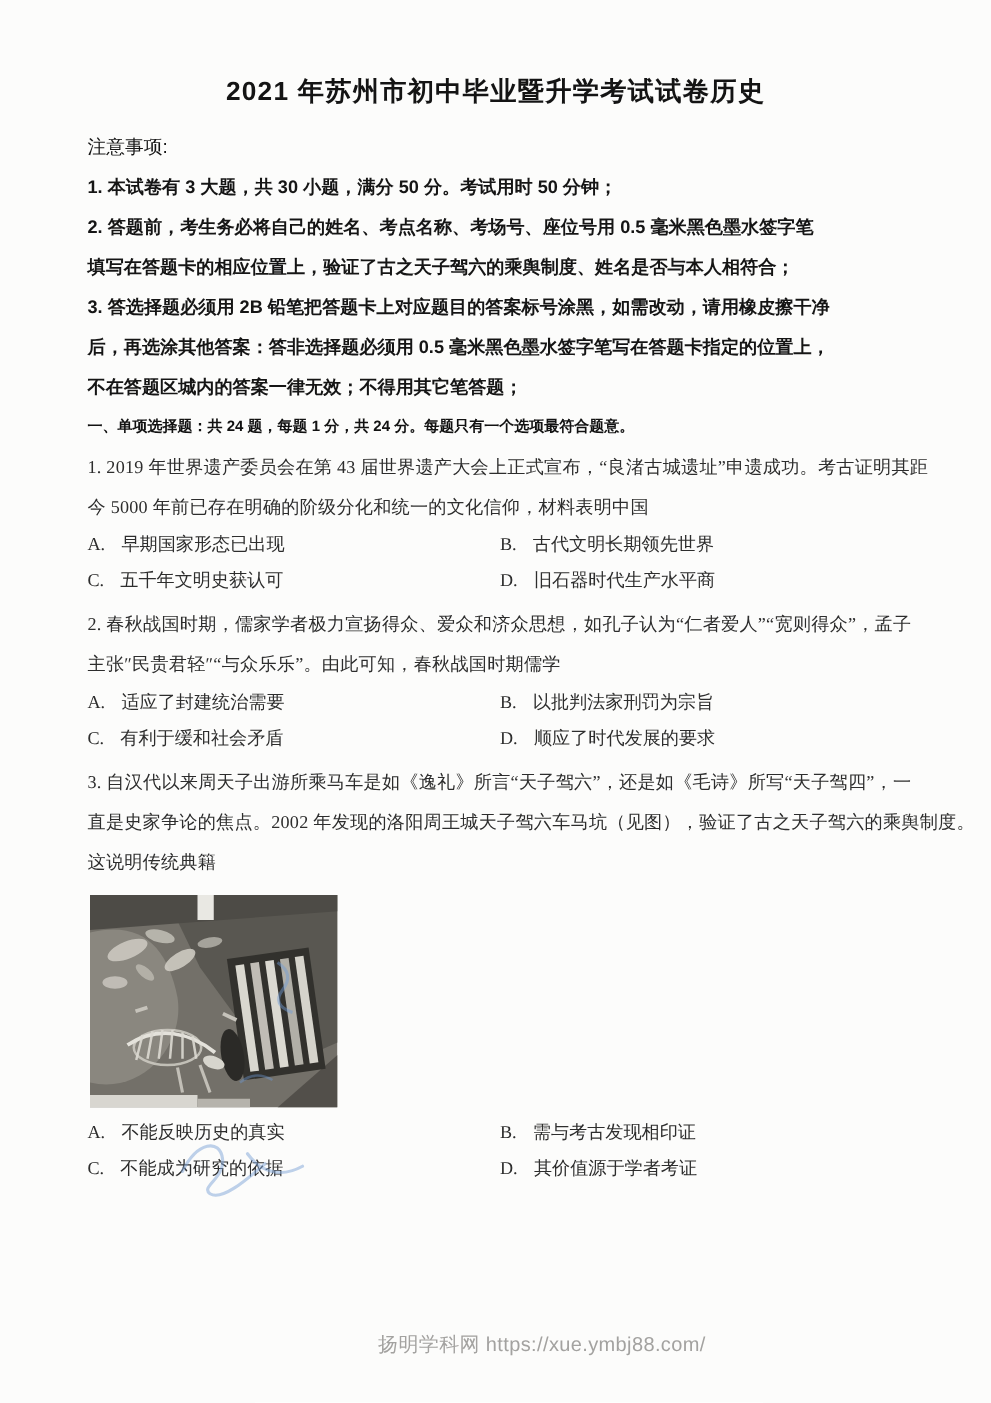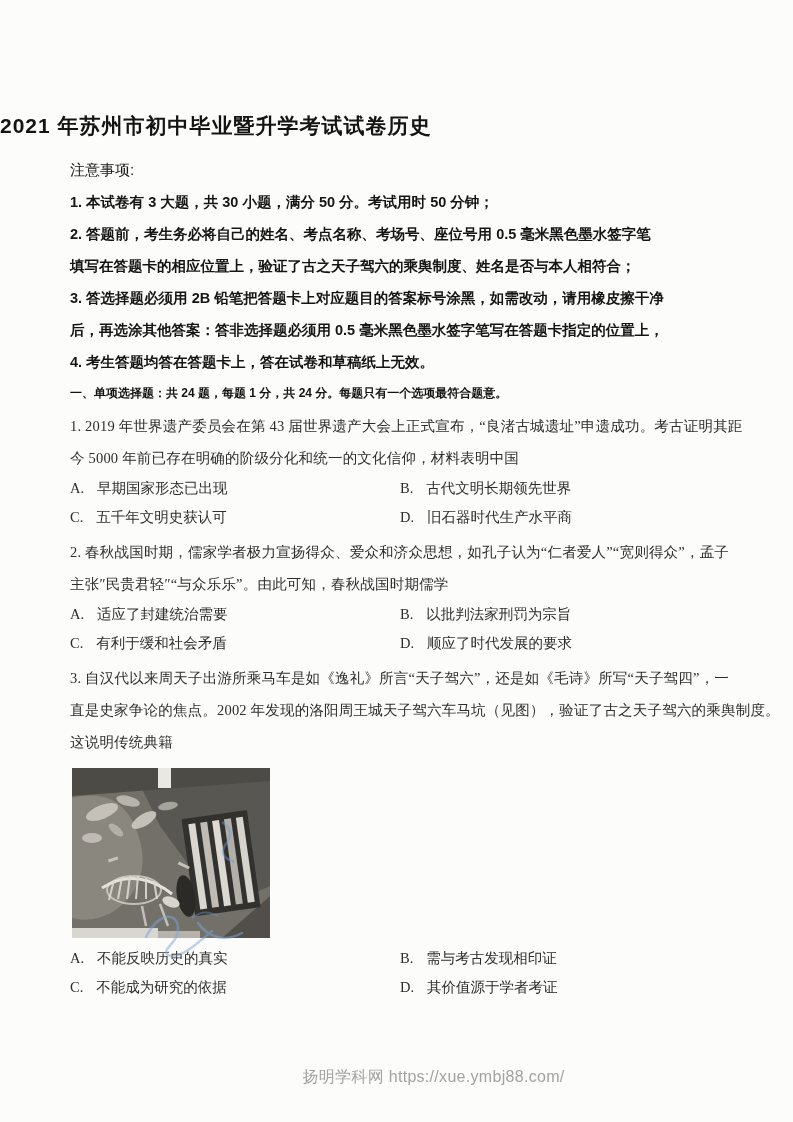--- a/index.html
+++ b/index.html
@@ -5,21 +5,22 @@
   html,body{margin:0;padding:0;background:#ffffff;}
   .page{
     position:relative;
     width:793px;height:1122px;
     background:#fcfcfb;
     overflow:hidden;
     color:#1c1c1c;
     font-family:"Liberation Serif", serif;
   }
   .title-wrap{
-    padding-top:110px;
+    padding-top:58px;
+    text-align:center;
     font-family:"Liberation Sans", sans-serif;
     font-weight:700;
     font-size:21px;
     line-height:32px;
     letter-spacing:1px;
     color:#141414;
   }
   .content{padding:0 65px 0 70px;}
   .notice-heading{
     margin-top:12px;
@@ -79,21 +80,21 @@
   <div class="title-wrap">2021 年苏州市初中毕业暨升学考试试卷历史</div>
 
   <div class="content">
 
     <div class="notice-heading">注意事项:</div>
     <div class="notice-line">1. 本试卷有 3 大题，共 30 小题，满分 50 分。考试用时 50 分钟；</div>
     <div class="notice-line">2. 答题前，考生务必将自己的姓名、考点名称、考场号、座位号用 0.5 毫米黑色墨水签字笔</div>
     <div class="notice-line">填写在答题卡的相应位置上，验证了古之天子驾六的乘舆制度、姓名是否与本人相符合；</div>
     <div class="notice-line">3. 答选择题必须用 2B 铅笔把答题卡上对应题目的答案标号涂黑，如需改动，请用橡皮擦干净</div>
     <div class="notice-line">后，再选涂其他答案：答非选择题必须用 0.5 毫米黑色墨水签字笔写在答题卡指定的位置上，</div>
-    <div class="notice-line">4. 考生答题均答在答题卡上，答在试卷和草稿纸上无效。</div>
+    <div class="notice-line">不在答题区城内的答案一律无效；不得用其它笔答题；</div>
 
     <div class="section-heading">一、单项选择题：共 24 题，每题 1 分，共 24 分。每题只有一个选项最符合题意。</div>
 
     <div class="question" style="margin-top:2px;">
       <div class="q-line">1. 2019 年世界遗产委员会在第 43 届世界遗产大会上正式宣布，“良渚古城遗址”申遗成功。考古证明其距</div>
       <div class="q-line">今 5000 年前已存在明确的阶级分化和统一的文化信仰，材料表明中国</div>
       <div class="opt-row">
         <div class="opt">
           <span class="lab">A.</span>
           <span>早期国家形态已出现</span>

